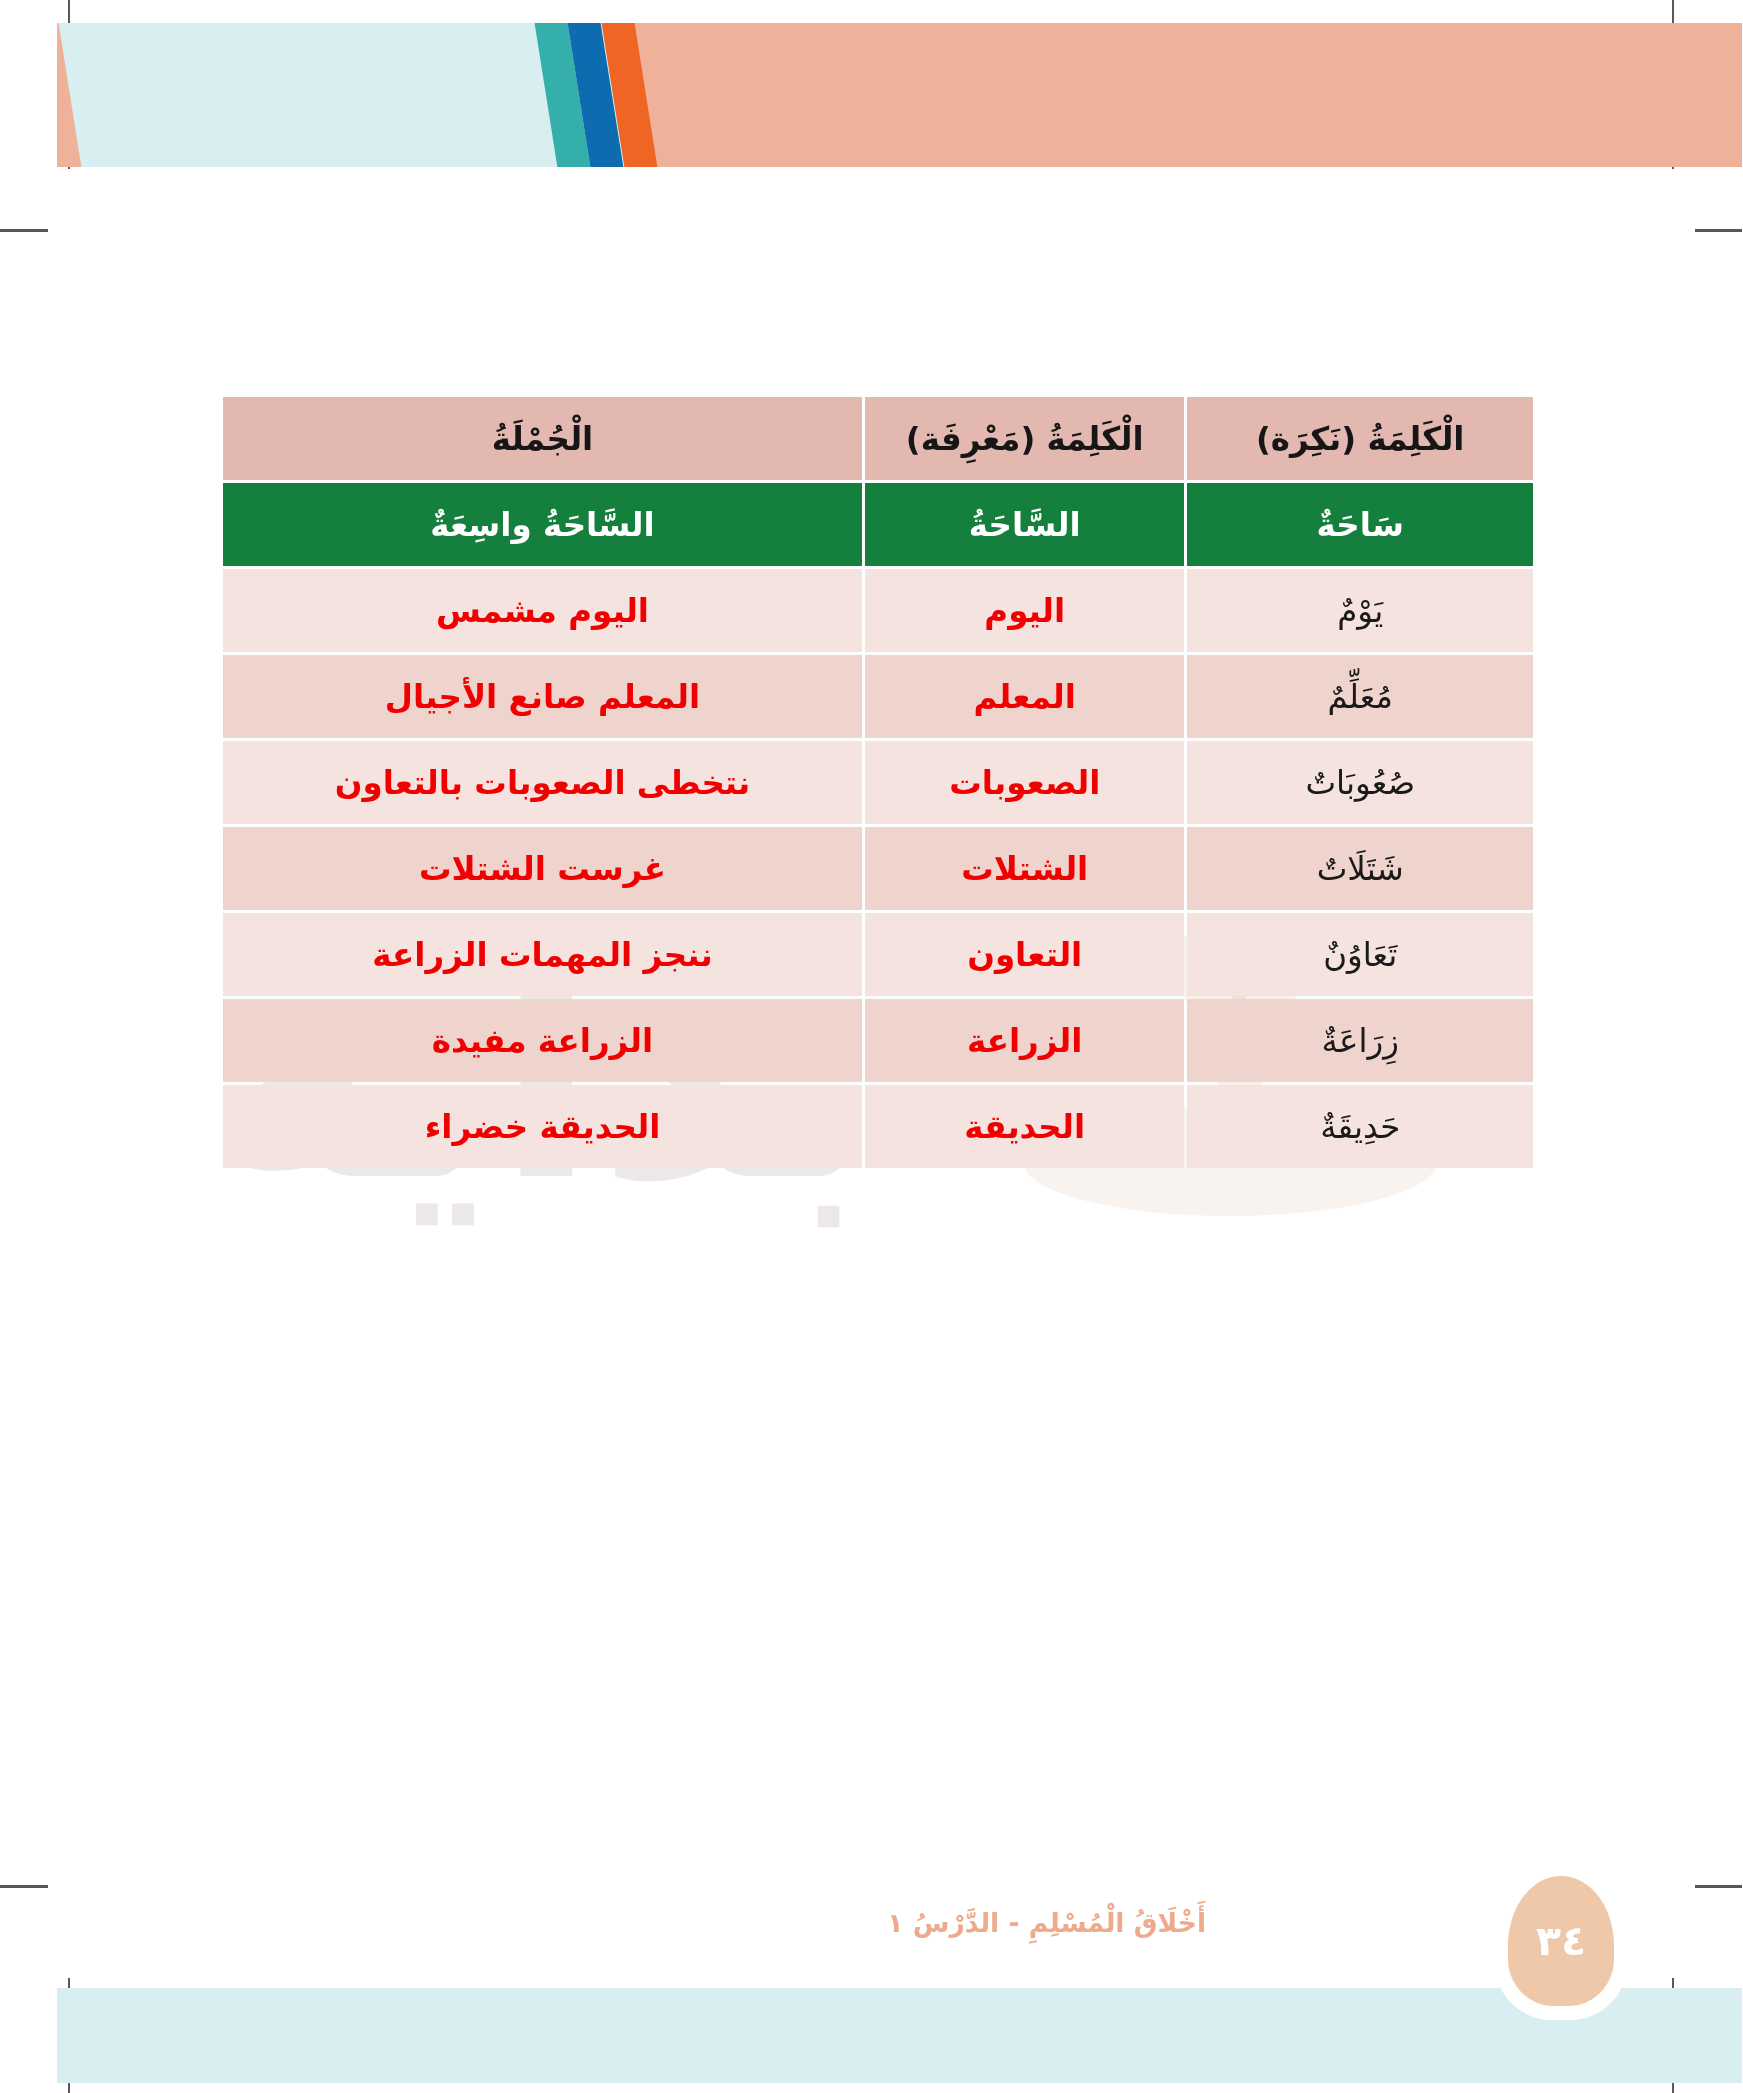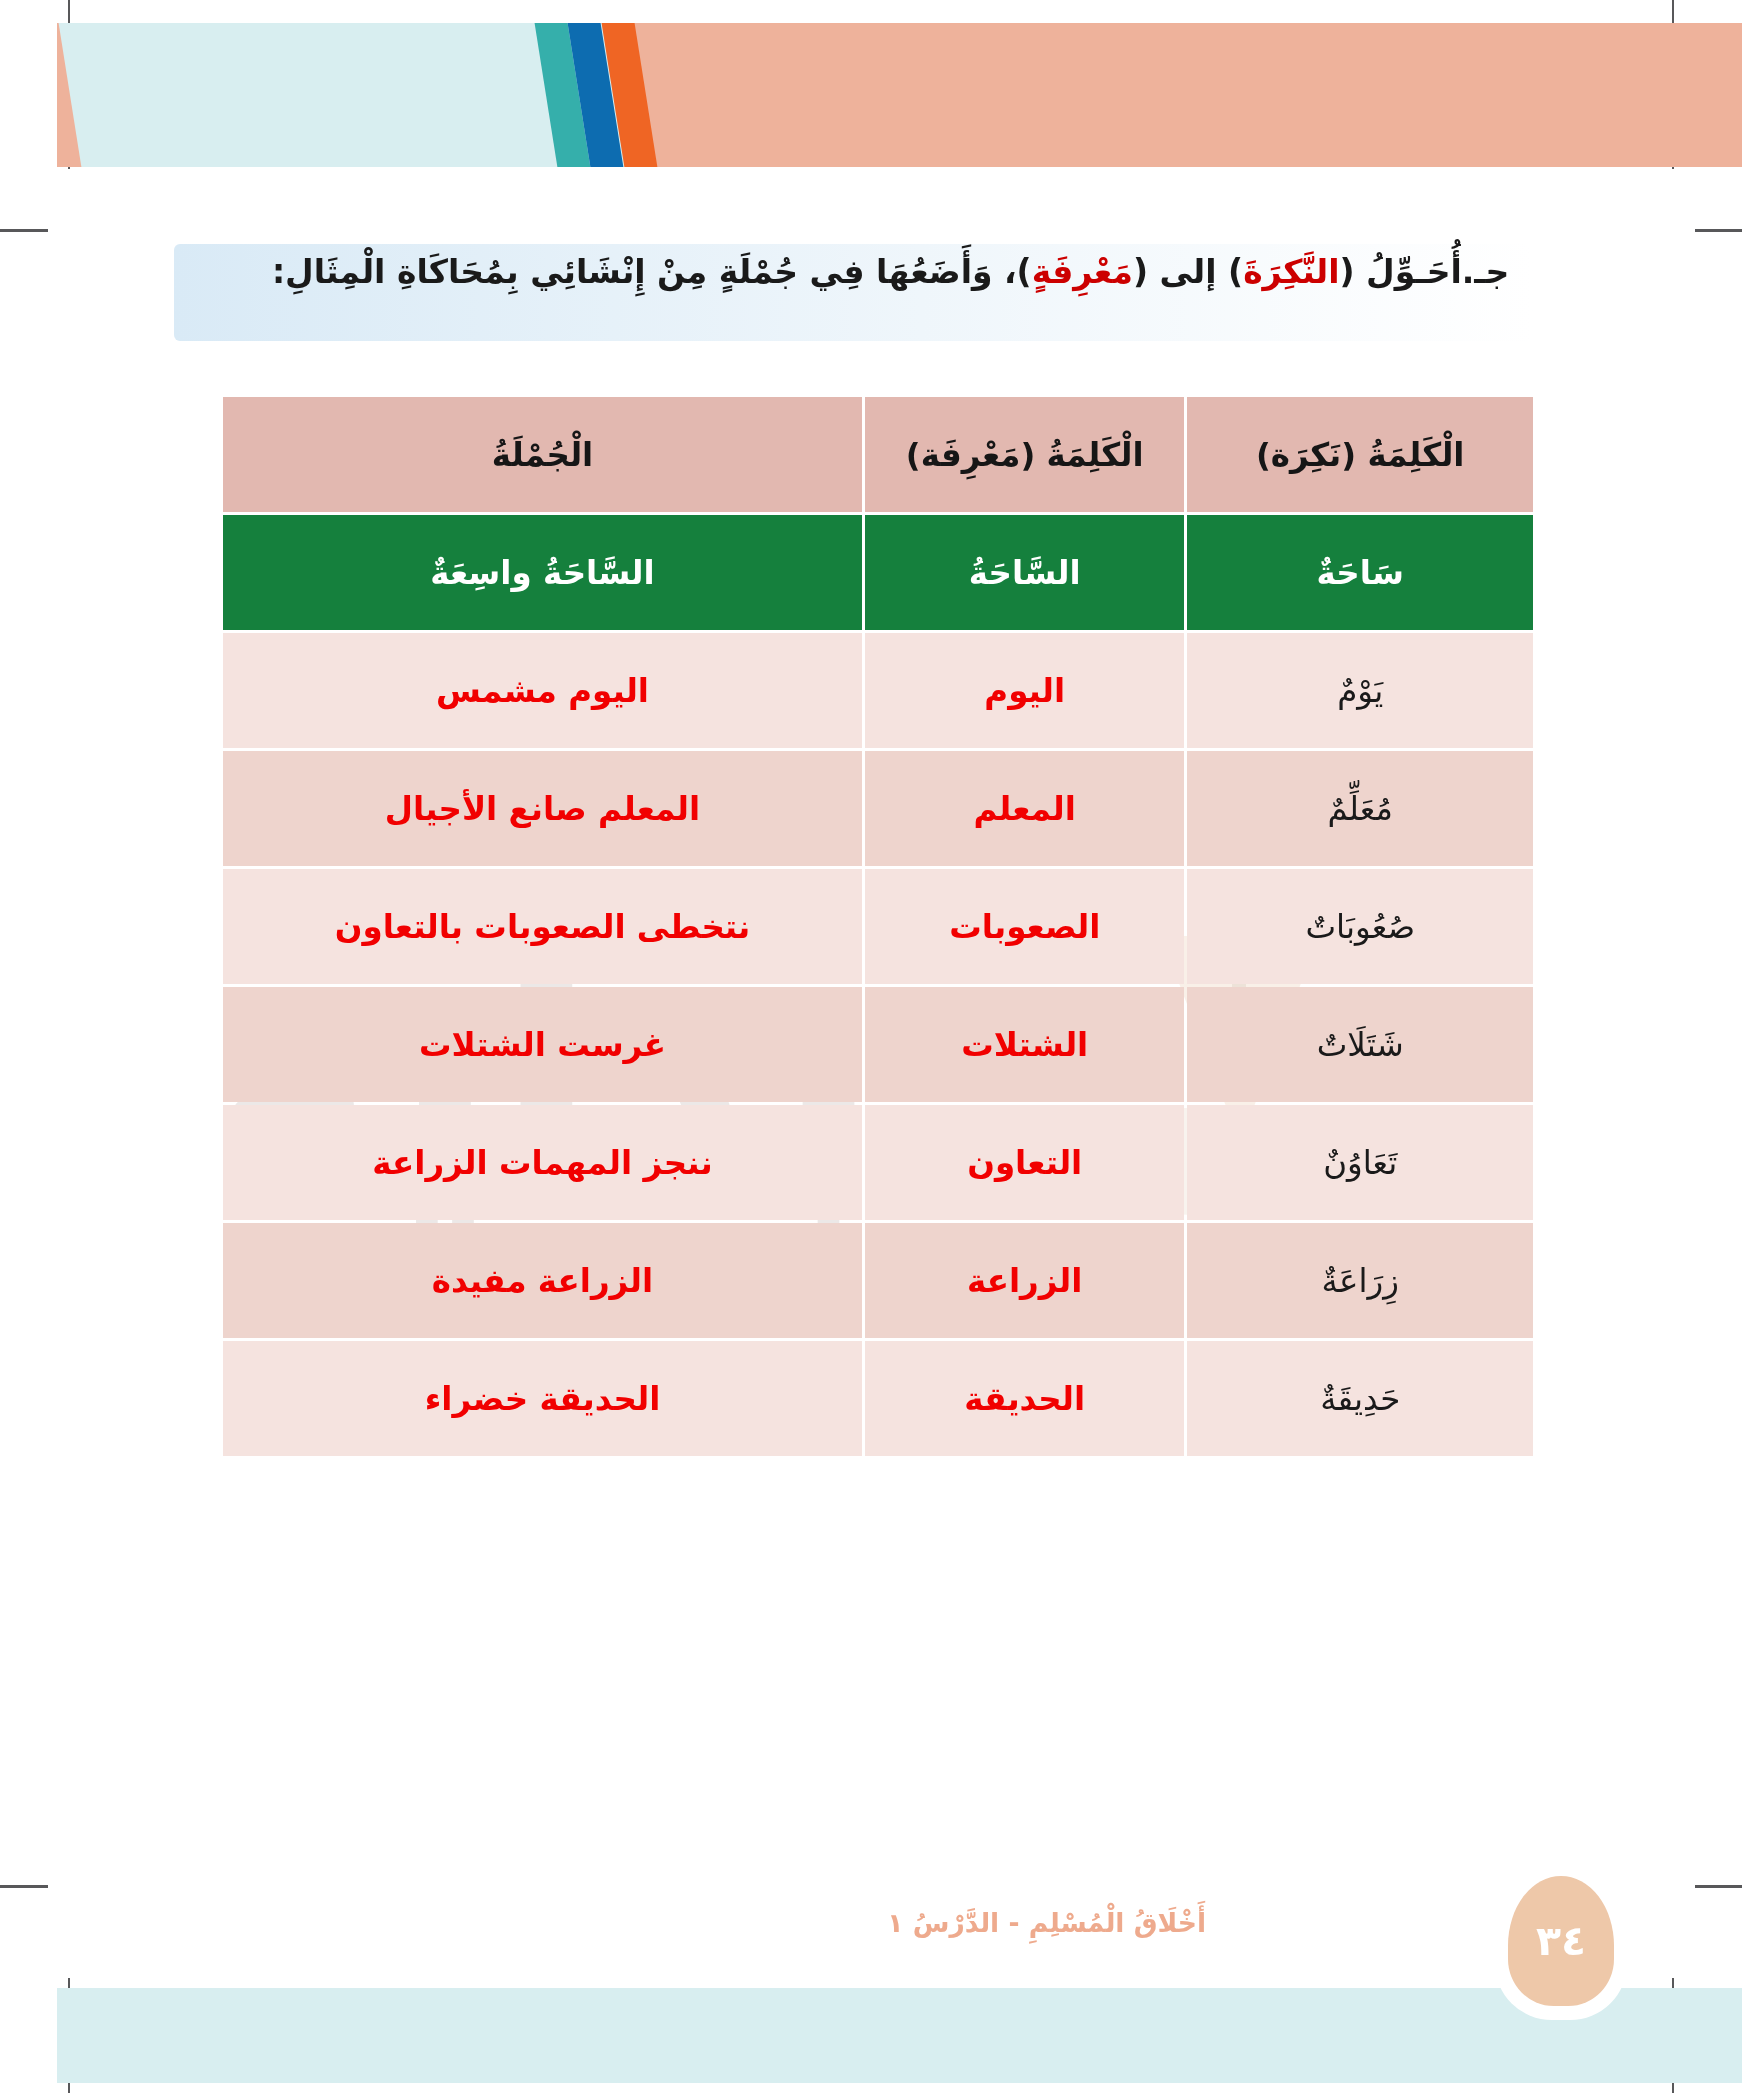--- a/index.html
+++ b/index.html
@@ -176,21 +176,21 @@
   }
   table.grammar {
     width: 100%;
     border-collapse: separate;
     border-spacing: 3.9px;
     direction: rtl;
     table-layout: fixed;
   }
   table.grammar th,
   table.grammar td {
-    padding: 16px;
+    padding: 0;
     height: 83px;
     vertical-align: middle;
     text-align: center;
     font-family: "DejaVu Sans", "Liberation Sans", sans-serif;
   }
   col.c-word     { width: 26.5%; }
   col.c-definite { width: 24.5%; }
   col.c-sentence { width: 49.0%; }
 
   .hdr-cell {
@@ -305,23 +305,20 @@
   <div class="crop-mark cm-h-rb"></div>
 
   <div class="top-band">
     <div class="band-peach"></div>
     <div class="band-mint"></div>
     <div class="band-stripe stripe-teal"></div>
     <div class="band-stripe stripe-blue"></div>
     <div class="band-stripe stripe-orange"></div>
   </div>
 
-  <div class="instruction">
-    <div class="instruction-text"><span>جـ.</span><span>أُحَـوِّلُ (</span><span class="kw-red">النَّكِرَةَ</span><span>) إلى (</span><span class="kw-red">مَعْرِفَةٍ</span><span>)، وَأَضَعُهَا فِي جُمْلَةٍ مِنْ إِنْشَائِي بِمُحَاكَاةِ الْمِثَالِ:</span></div>
-  </div>
 
   <div class="watermark">
     <div class="wm-letters">بداية</div>
     <div class="wm-pen">
       <div class="nib"></div>
       <div class="slit"></div>
       <div class="hole"></div>
     </div>
     <div class="wm-swoosh"></div>
   </div>

